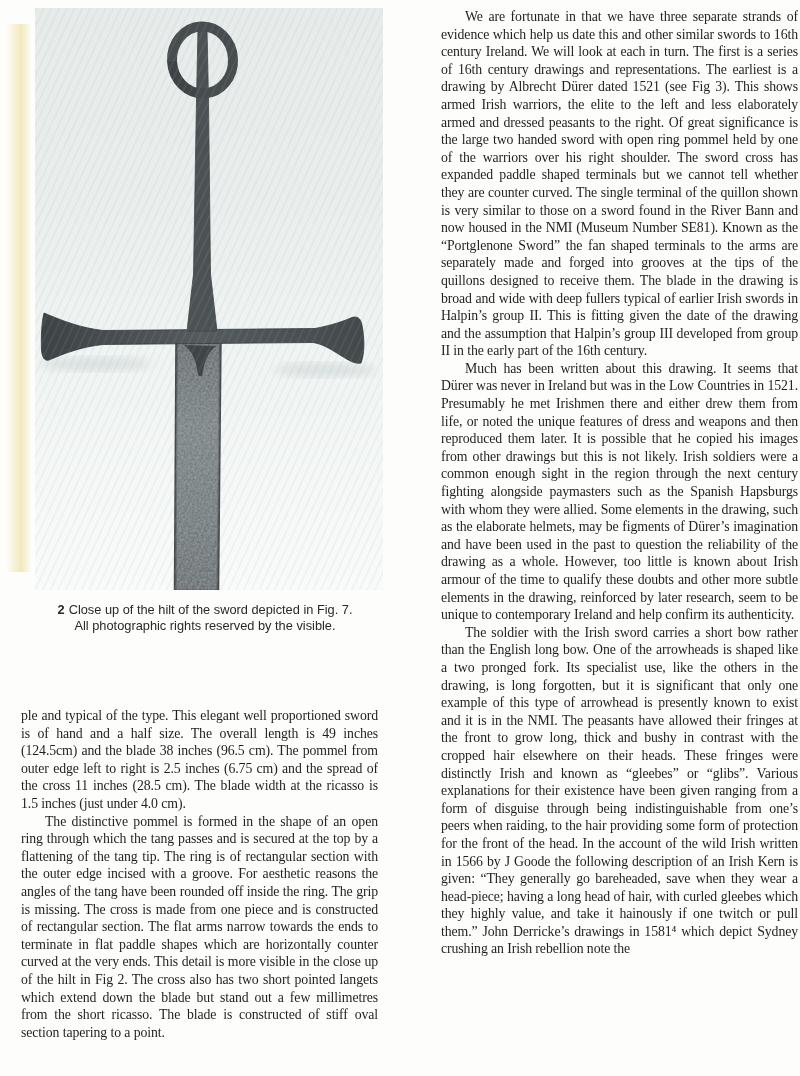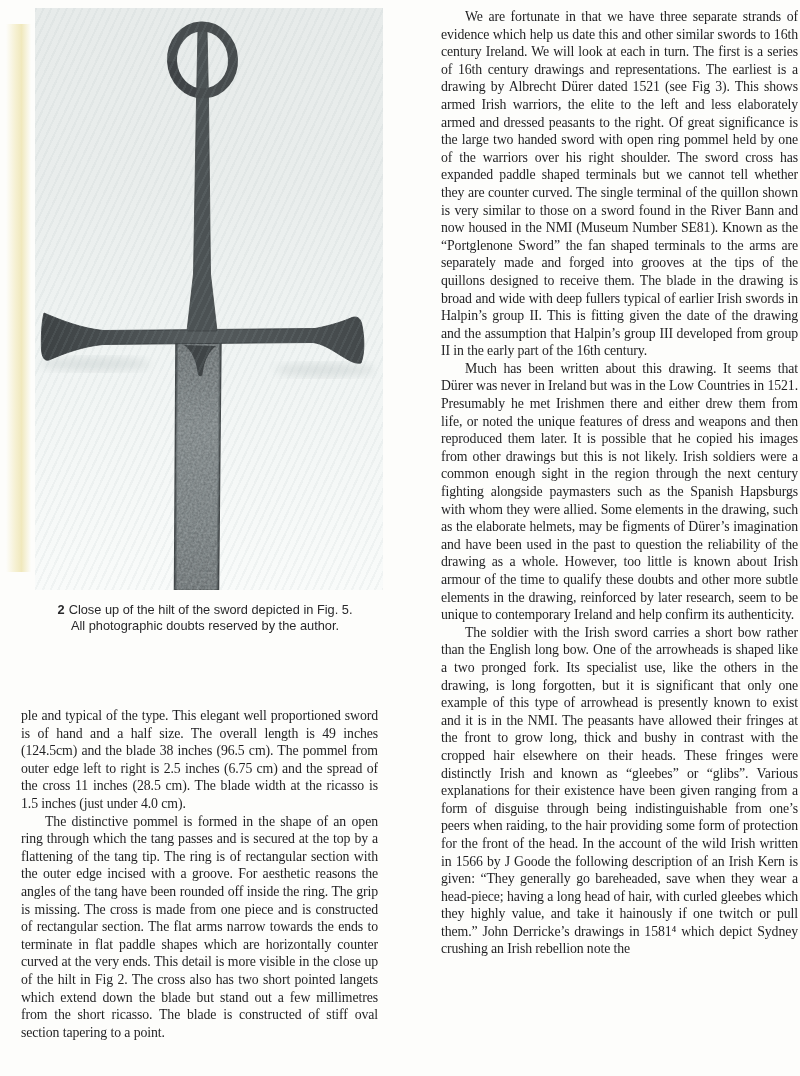--- a/index.html
+++ b/index.html
@@ -130,23 +130,23 @@
         <ellipse cx="167.5" cy="52" rx="30.5" ry="33.5" fill="none" stroke="#474c4e" stroke-width="10"></ellipse>
         <path d="M137,52 a30.5,33.5 0 0 0 22,32" fill="none" stroke="#383d3f" stroke-width="9" opacity="0.55"></path>
       </g>
     </svg>
   </div>
 
   <div class="edge-strip"></div>
 
   <div class="caption">
     <div>
-      <span class="fig-num">2</span><span>Close up of the hilt of the sword depicted in Fig. 5.</span>
+      <span class="fig-num">2</span><span>Close up of the hilt of the sword depicted in Fig. 7.</span>
     </div>
-    <div>All photographic doubts reserved by the author.</div>
+    <div>All photographic rights reserved by the visible.</div>
   </div>
 
   <div class="col col-left">
     <p>ple and typical of the type. This elegant well proportioned sword is of hand and a half size. The overall length is 49 inches (124.5cm) and the blade 38 inches (96.5 cm). The pommel from outer edge left to right is 2.5 inches (6.75 cm) and the spread of the cross 11 inches (28.5 cm). The blade width at the ricasso is 1.5 inches (just under 4.0 cm).</p>
     <p class="ind">The distinctive pommel is formed in the shape of an open ring through which the tang passes and is secured at the top by a flattening of the tang tip. The ring is of rectangular section with the outer edge incised with a groove. For aesthetic reasons the angles of the tang have been rounded off inside the ring. The grip is missing. The cross is made from one piece and is constructed of rectangular section. The flat arms narrow towards the ends to terminate in flat paddle shapes which are horizontally counter curved at the very ends. This detail is more visible in the close up of the hilt in Fig 2. The cross also has two short pointed langets which extend down the blade but stand out a few millimetres from the short ricasso. The blade is constructed of stiff oval section tapering to a point.</p>
   </div>
 
   <div class="col col-right">
     <p class="ind">We are fortunate in that we have three separate strands of evidence which help us date this and other similar swords to 16th century Ireland. We will look at each in turn. The first is a series of 16th century drawings and representations. The earliest is a drawing by Albrecht Dürer dated 1521 (see Fig 3). This shows armed Irish warriors, the elite to the left and less elaborately armed and dressed peasants to the right. Of great significance is the large two handed sword with open ring pommel held by one of the warriors over his right shoulder. The sword cross has expanded paddle shaped terminals but we cannot tell whether they are counter curved. The single terminal of the quillon shown is very similar to those on a sword found in the River Bann and now housed in the NMI (Museum Number SE81). Known as the “Portglenone Sword” the fan shaped terminals to the arms are separately made and forged into grooves at the tips of the quillons designed to receive them. The blade in the drawing is broad and wide with deep fullers typical of earlier Irish swords in Halpin’s group II. This is fitting given the date of the drawing and the assumption that Halpin’s group III developed from group II in the early part of the 16th century.</p>
     <p class="ind">Much has been written about this drawing. It seems that Dürer was never in Ireland but was in the Low Countries in 1521. Presumably he met Irishmen there and either drew them from life, or noted the unique features of dress and weapons and then reproduced them later. It is possible that he copied his images from other drawings but this is not likely. Irish soldiers were a common enough sight in the region through the next century fighting alongside paymasters such as the Spanish Hapsburgs with whom they were allied. Some elements in the drawing, such as the elaborate helmets, may be figments of Dürer’s imagination and have been used in the past to question the reliability of the drawing as a whole. However, too little is known about Irish armour of the time to qualify these doubts and other more subtle elements in the drawing, reinforced by later research, seem to be unique to contemporary Ireland and help confirm its authenticity.</p>

